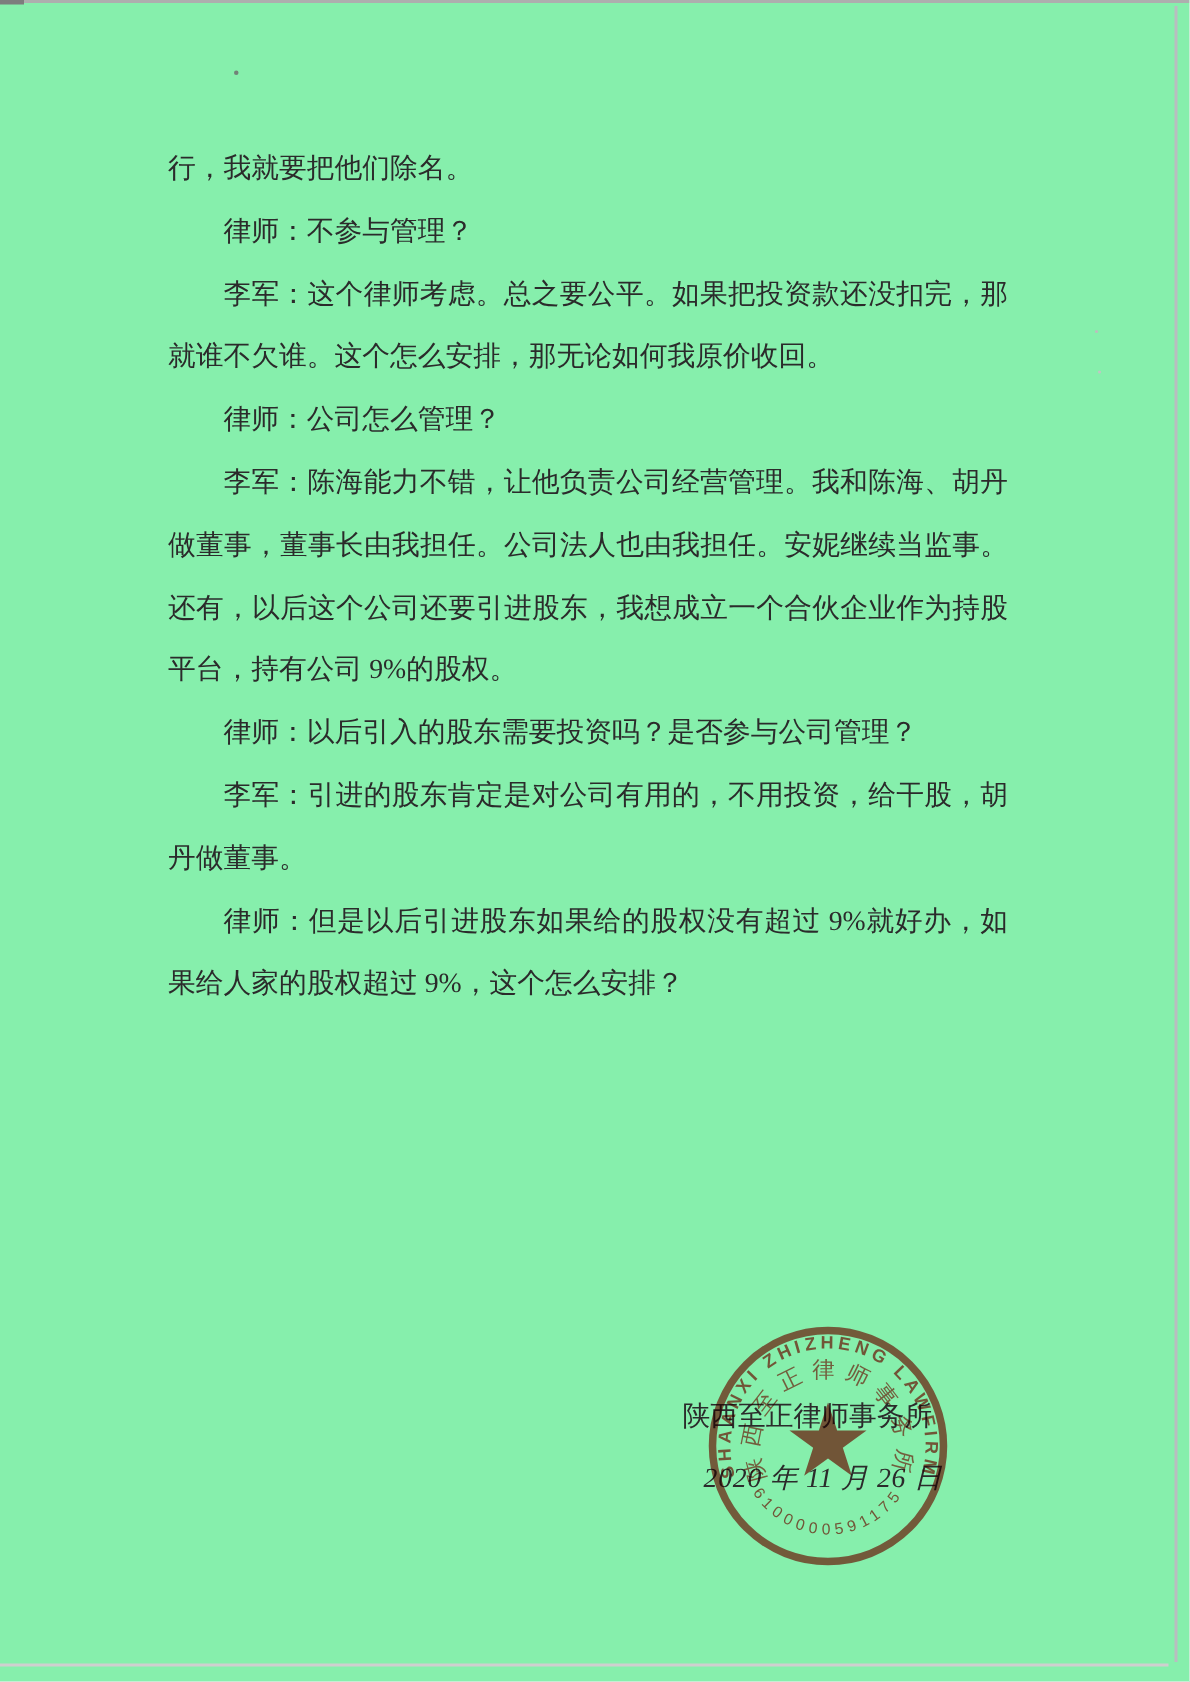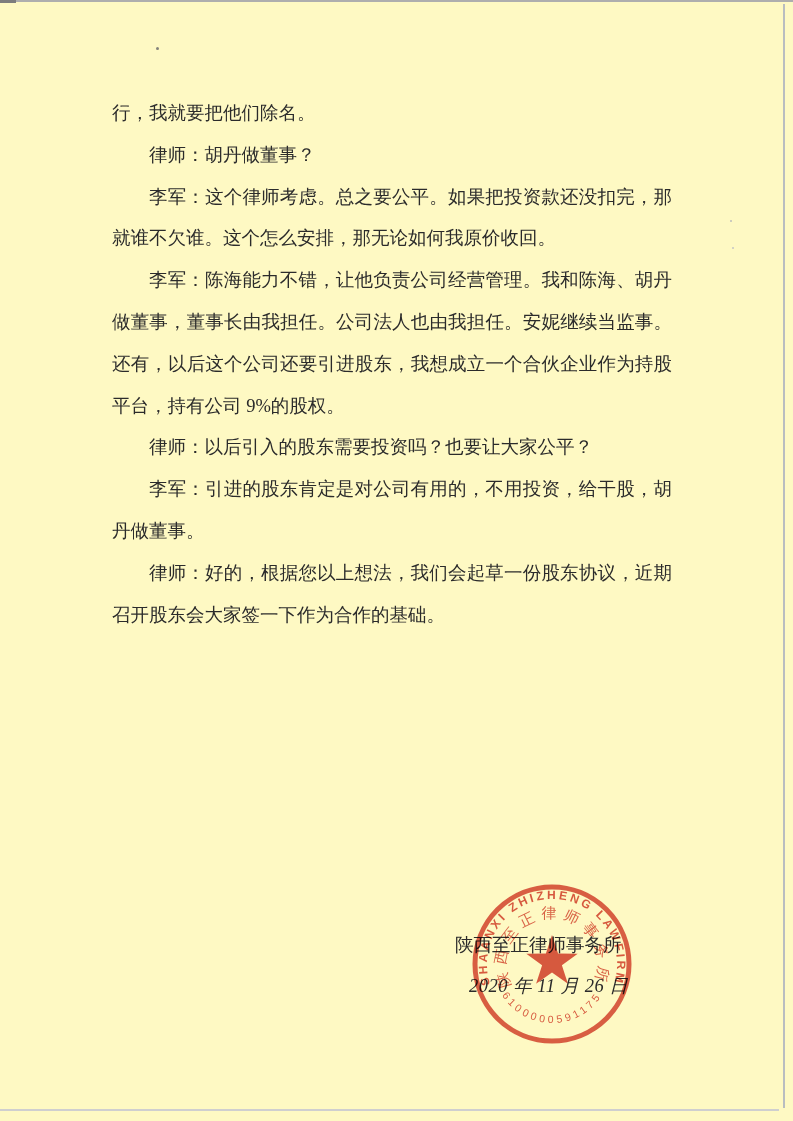--- a/index.html
+++ b/index.html
@@ -1,20 +1,20 @@
 <!DOCTYPE html>
 <html><head>
 <meta charset="utf-8">
 <style>
   html,body{margin:0;padding:0;background:#e8e8e8;}
   .page{
     position:relative;
     width:793px;height:1121px;
     margin:0 auto;
-    background:#fef9c3;
+    background:#86efac;
     overflow:hidden;
     font-family:"Liberation Serif","DejaVu Serif",serif;
     color:#2b2b2b;
   }
   
   .edge-top{position:absolute;top:0;left:0;width:100%;height:1.5px;background:#aeaeae;}
   .edge-top-cap{position:absolute;top:0;left:0;width:16px;height:2.5px;background:#7d7d7d;}
   .edge-right{position:absolute;top:4px;left:783px;width:2px;height:1104px;background:#b9bdc0;}
   .edge-bottom{position:absolute;top:1109px;left:0;width:779px;height:1.5px;background:#cfcfcf;}
   .speck{position:absolute;border-radius:50%;}
@@ -58,26 +58,27 @@
   <div class="edge-top"></div>
   <div class="edge-top-cap"></div>
   <div class="edge-right"></div>
   <div class="edge-bottom"></div>
   <div class="speck speck-a"></div>
   <div class="speck speck-b"></div>
   <div class="speck speck-c"></div>
 
   <div class="text-block">
     <p class="continuation">行，我就要把他们除名。</p>
-    <p>律师：胡丹做董事？</p>
+    <p>律师：不参与管理？</p>
     <p>李军：这个律师考虑。总之要公平。如果把投资款还没扣完，那就谁不欠谁。这个怎么安排，那无论如何我原价收回。</p>
+    <p>律师：公司怎么管理？</p>
     <p>李军：陈海能力不错，让他负责公司经营管理。我和陈海、胡丹做董事，董事长由我担任。公司法人也由我担任。安妮继续当监事。还有，以后这个公司还要引进股东，我想成立一个合伙企业作为持股平台，持有公司 9%的股权。</p>
-    <p>律师：以后引入的股东需要投资吗？也要让大家公平？</p>
+    <p>律师：以后引入的股东需要投资吗？是否参与公司管理？</p>
     <p>李军：引进的股东肯定是对公司有用的，不用投资，给干股，胡丹做董事。</p>
-    <p>律师：好的，根据您以上想法，我们会起草一份股东协议，近期召开股东会大家签一下作为合作的基础。</p>
+    <p>律师：但是以后引进股东如果给的股权没有超过 9%就好办，如果给人家的股权超过 9%，这个怎么安排？</p>
   </div>
 
   <div class="sig-firm">陕西至正律师事务所</div>
   <div class="sig-date">2020 年 11 月 26 日</div>
 
   <svg class="seal" viewBox="0 0 164 164" xmlns="http://www.w3.org/2000/svg">
     <defs>
       <path id="arcEn" d="M 23.1 109.5 A 65 65 0 1 1 140.9 109.5"></path>
       <path id="arcCn" d="M 42.2 105 A 46 46 0 1 1 121.8 105"></path>
       <path id="arcNum" d="M 30.9 111.5 A 59 59 0 0 0 133.1 111.5"></path>

